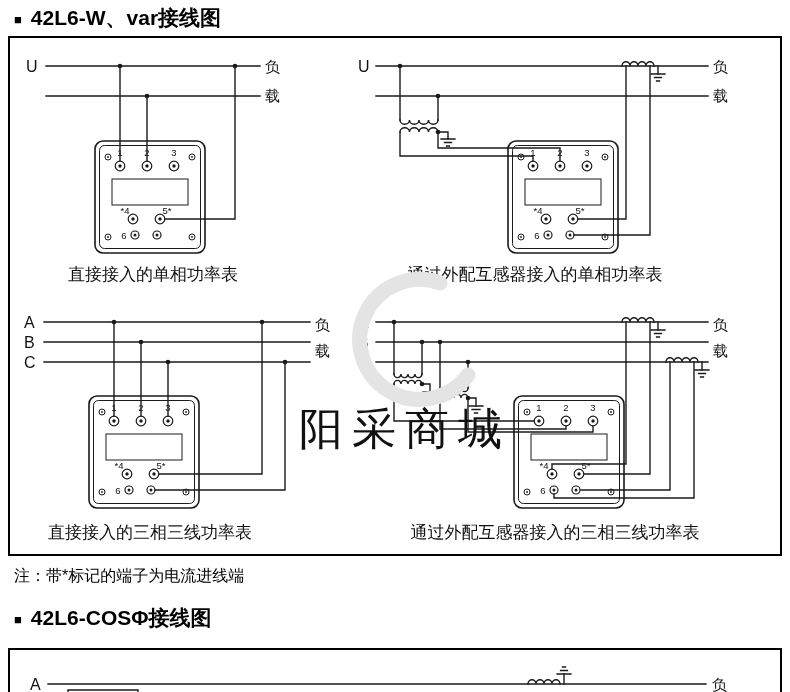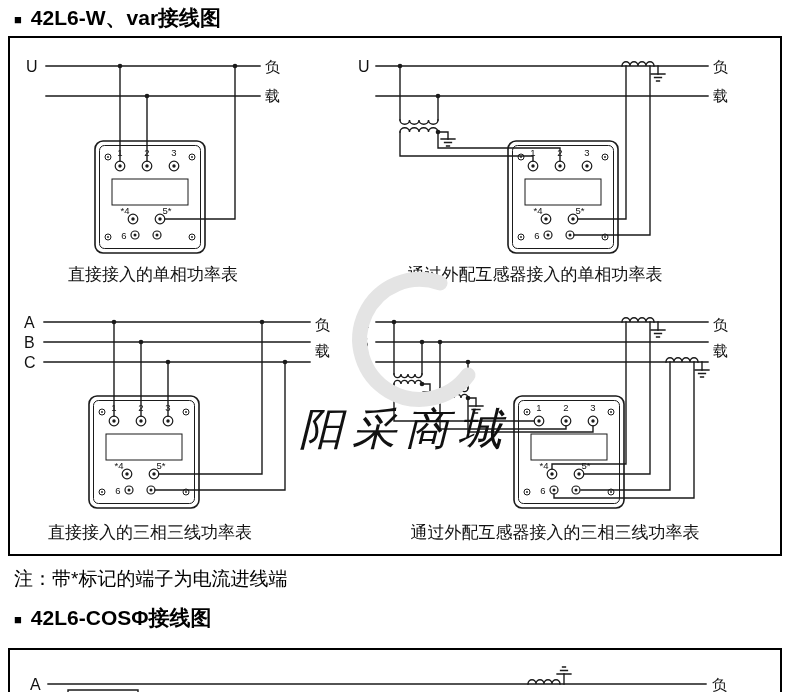--- a/index.html
+++ b/index.html
@@ -14,22 +14,22 @@
   }
   .bullet{font-size:13px;line-height:1;transform:translateY(1px);}
   #title1{top:4px;}
   #title2{top:604px;}
   .diagram-box{
     position:absolute;left:8px;width:774px;border:2px solid #000;
     background:#fff;box-sizing:border-box;
   }
   #box1{top:36px;height:520px;}
   #box2{top:648px;height:70px;border-bottom:none;}
-  .note{position:absolute;left:14px;top:566px;font-size:19px;color:#000;white-space:nowrap;}
-  .watermark{position:absolute;left:255px;top:248px;width:300px;height:210px;pointer-events:none;font-style:italic;}
+  .note{position:absolute;left:14px;top:566px;font-size:16px;color:#000;white-space:nowrap;}
+  .watermark{position:absolute;left:255px;top:248px;width:300px;height:210px;pointer-events:none;}
   svg{display:block;font-family:inherit;}
   svg .w{stroke:#1a1a1a;stroke-width:1.4;fill:none;stroke-linecap:square;}
   svg .gnd{stroke-width:1.3;}
   svg .mthick{stroke:#1a1a1a;stroke-width:1.6;fill:#fff;}
   svg .mthin{stroke:#1a1a1a;stroke-width:1;fill:none;}
   svg .term{stroke:#1a1a1a;stroke-width:1.2;fill:#fff;}
   svg .dot{fill:#1a1a1a;stroke:none;}
   svg text{fill:#111;stroke:none;}
   svg .phase{font-size:16px;}
   svg .loadtxt{font-size:15px;}

